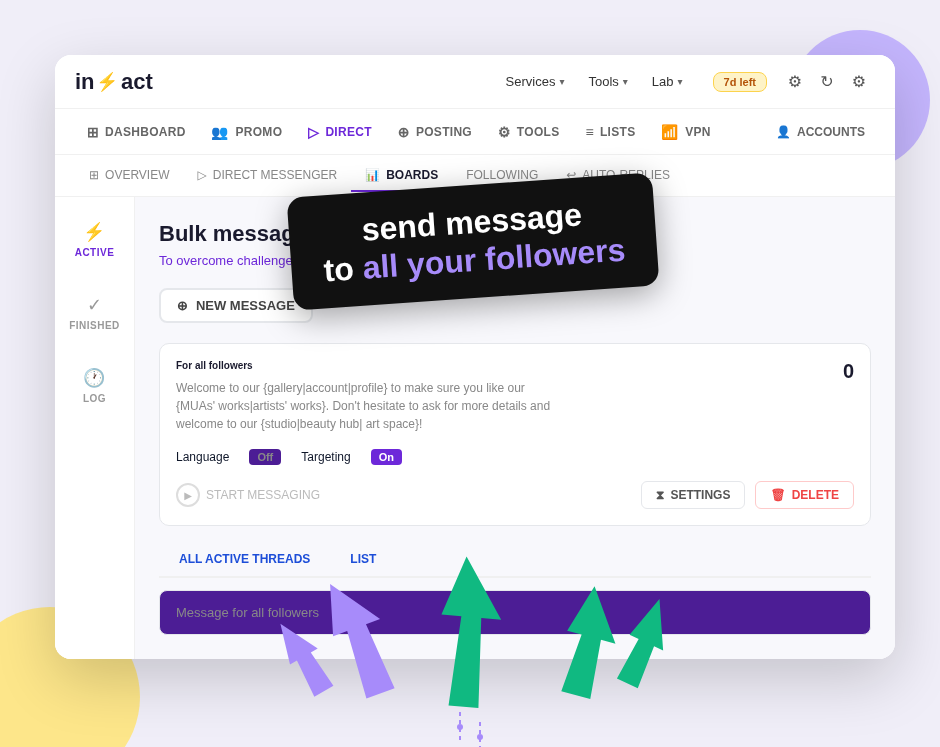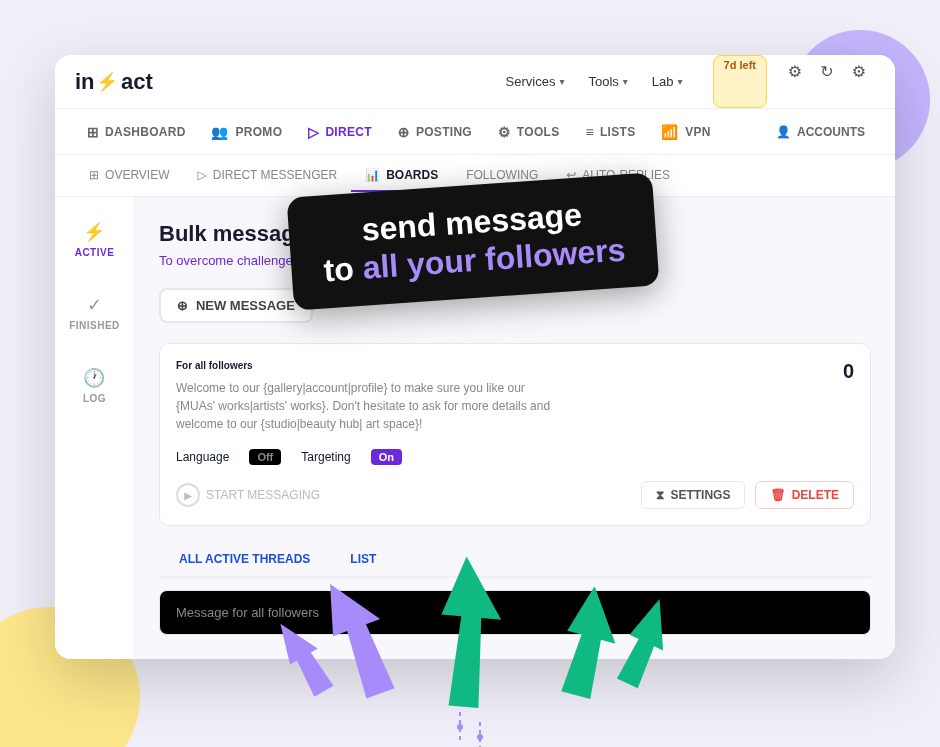--- a/index.html
+++ b/index.html
@@ -38,20 +38,21 @@
       background: #fff;
       border-radius: 16px;
       box-shadow: 0 20px 60px rgba(0,0,0,0.18);
       overflow: hidden;
       z-index: 1;
     }
 
     
     .top-nav {
       display: flex;
+      align-items: center;
       padding: 0 20px;
       height: 54px;
       background: #fff;
       border-bottom: 1px solid #f0f0f0;
     }
     .logo {
       font-size: 22px;
       font-weight: 900;
       color: #1a1a2e;
       margin-right: auto;
@@ -245,21 +246,21 @@
     .message-card-meta {
       display: flex;
       align-items: center;
       gap: 20px;
       font-size: 12px;
       color: #aaa;
     }
     .meta-item { display: flex; align-items: center; gap: 4px; }
     .meta-label { font-weight: 500; color: #0f172a; }
     .toggle-off {
-      background: #000000;
+      background: #4c1d95;
       color: #888;
       padding: 2px 8px;
       border-radius: 4px;
       font-size: 11px;
       font-weight: 600;
     }
     .toggle-on {
       background: #6d28d9;
       color: #fff;
       padding: 2px 8px;
@@ -332,21 +333,21 @@
       border-bottom: 2px solid transparent;
       margin-bottom: -2px;
     }
     .followers-tab.active {
       color: #6d28d9;
       border-bottom-color: #6d28d9;
     }
 
     
     .message-preview {
-      background: #000000;
+      background: #4c1d95;
       padding: 14px 16px;
       border: 1px solid #e5e7eb;
       border-radius: 8px;
       font-size: 13px;
       color: #888;
       margin-top: 12px;
     }
 
     
     .sent-badge {

